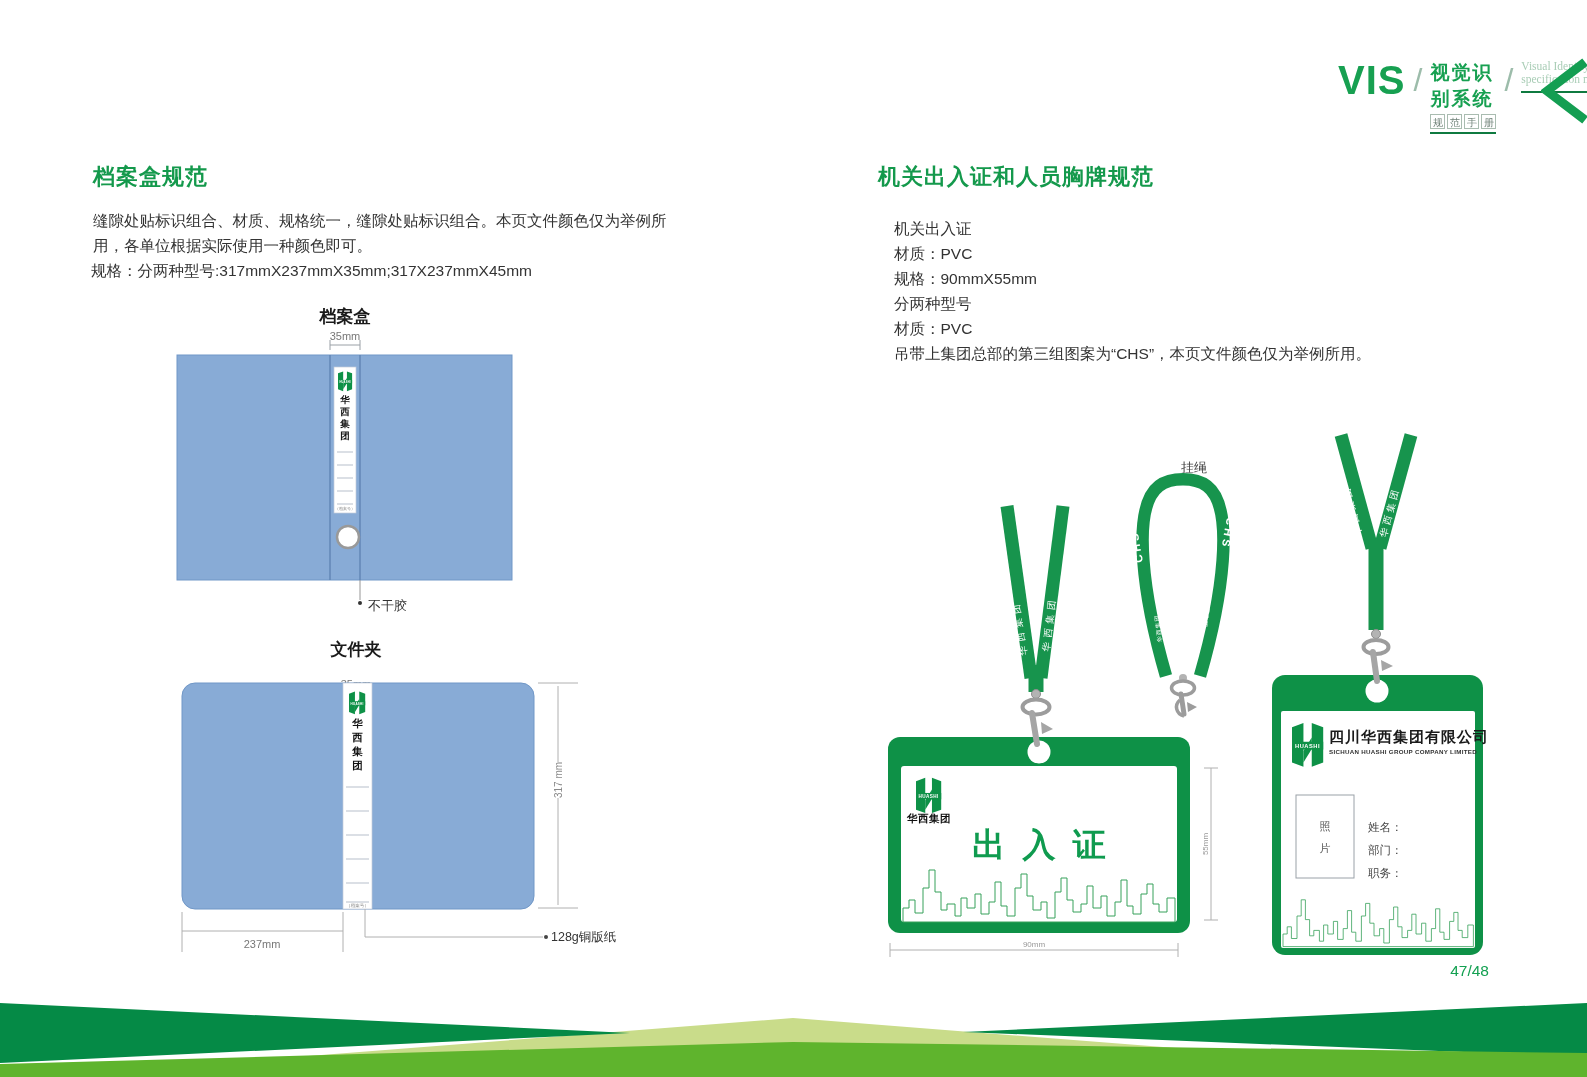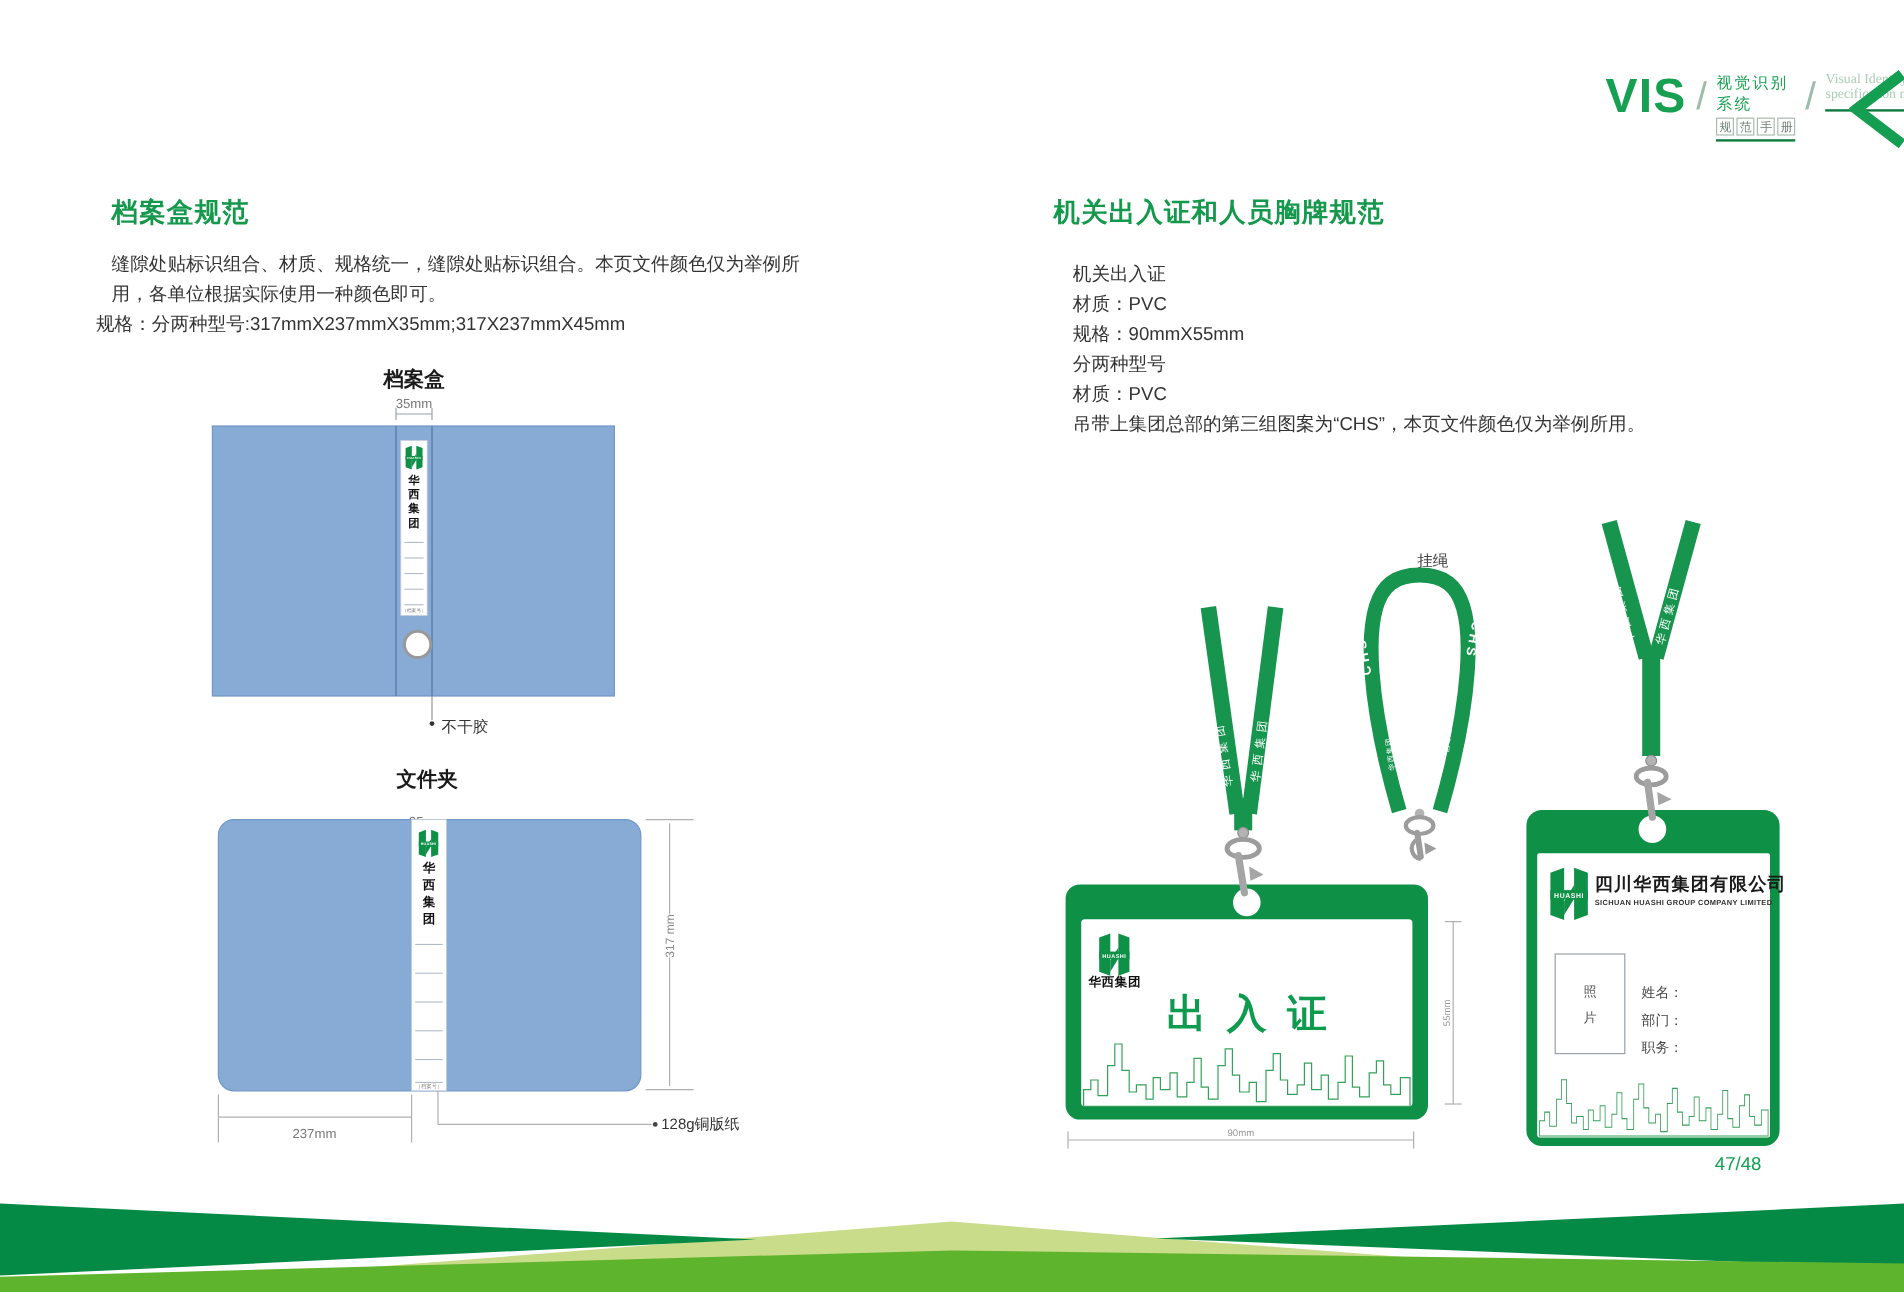--- a/index.html
+++ b/index.html
@@ -6,21 +6,21 @@
   .page{position:relative;width:1587px;height:1077px;background:#fff;overflow:hidden;
         font-family:"Liberation Sans",sans-serif;color:#333;}
   .abs{position:absolute;}
   h2{margin:0;font-size:22px;font-weight:bold;color:#14994c;letter-spacing:1px;}
   .bodytext{font-size:15.5px;line-height:25px;color:#333;}
   
   .vis-header{display:flex;align-items:flex-start;gap:8px;}
   .vis-word{font-size:40px;font-weight:bold;color:#17a051;line-height:40px;letter-spacing:1px;text-align:right;}
   .vis-slash{font-size:32px;color:#9cbcaa;font-weight:300;line-height:40px;}
   .vis-cn{padding-bottom:3px;border-bottom:2px solid #0f7a40;}
-  .vis-cn1{font-size:13px;font-weight:normal;color:#17a051;letter-spacing:2px;}
+  .vis-cn1{font-size:19px;font-weight:bold;color:#17a051;letter-spacing:2px;}
   .vis-cn2{display:flex;gap:2px;margin-top:2px;}
   .vis-cn2 span{display:inline-block;width:15px;height:15px;line-height:15px;text-align:center;
        font-size:10px;color:#6e8177;border:1px solid #a9bcb0;box-sizing:border-box;}
   .vis-en{font-family:"Liberation Serif",serif;font-size:11.5px;line-height:13px;color:#a9cdb6;
        padding-bottom:5px;border-bottom:2px solid #0f7a40;min-width:150px;}
   svg text{font-family:"Liberation Sans",sans-serif;}
 </style>
 </head>
 <body>
 
@@ -56,21 +56,21 @@
       <div>Visual Identity System</div>
       <div>specification manual</div>
     </div>
   </div>
   <svg class="abs" style="left:1541px;top:58px;" width="46" height="66" viewBox="0 0 46 66">
     <polyline points="44,4 6,33 44,62" fill="none" stroke="#149e52" stroke-width="9"></polyline>
   </svg>
 
   <h2 class="abs" style="left:93px;top:162px;text-align:right;">档案盒规范</h2>
   <div class="abs bodytext" style="left:93px;top:208px;width:580px;">缝隙处贴标识组合、材质、规格统一，缝隙处贴标识组合。本页文件颜色仅为举例所用，各单位根据实际使用一种颜色即可。</div>
-  <div class="abs bodytext" style="left:80px;top:258px;width:580px;">规格：分两种型号:317mmX237mmX35mm;317X237mmX45mm</div>
+  <div class="abs bodytext" style="left:91px;top:258px;width:580px;">规格：分两种型号:317mmX237mmX35mm;317X237mmX45mm</div>
 
   <svg class="abs" style="left:140px;top:300px;" width="440" height="330" viewBox="140 300 440 330">
     <text x="345" y="322" font-size="17" font-weight="bold" fill="#1a1a1a" text-anchor="middle">档案盒</text>
     <text x="345" y="340" font-size="11" fill="#777" text-anchor="middle">35mm</text>
     <g stroke="#9aa0a6" stroke-width="1">
       <line x1="330" y1="345" x2="360" y2="345"></line>
       <line x1="330" y1="340" x2="330" y2="350"></line>
       <line x1="360" y1="340" x2="360" y2="350"></line>
     </g>
     <rect x="177" y="355" width="335" height="225" fill="#88abd6" stroke="#7097c7" stroke-width="1"></rect>
@@ -242,21 +242,21 @@
       <text x="1368" y="854" font-size="11.5" fill="#444">部门：</text>
       <text x="1368" y="877" font-size="11.5" fill="#444">职务：</text>
     </g>
 
     <g>
       <line x1="1373" y1="652" x2="1377" y2="681" stroke="#a5a5a5" stroke-width="6" stroke-linecap="round"></line>
       <polygon points="1381,660 1393,666 1382,671" fill="#a5a5a5"></polygon>
     </g>
   </svg>
 
-  <div class="abs" style="left:1429px;top:962px;width:60px;text-align:left;font-size:15.5px;color:#13a051;">47/48</div>
+  <div class="abs" style="left:1429px;top:962px;width:60px;text-align:right;font-size:15.5px;color:#13a051;">47/48</div>
 
   <svg class="abs" style="left:0;top:995px;" width="1587" height="82" viewBox="0 0 1587 82">
     <polygon points="793,23 40,82 1546,82" fill="#c9dc8a"></polygon>
     <polygon points="0,8 630,38 0,68" fill="#058a46"></polygon>
     <polygon points="1587,8 963,37 1587,62" fill="#058a46"></polygon>
     <polygon points="0,69 793,47 1587,58 1587,82 0,82" fill="#5fb42d"></polygon>
   </svg>
 
 </div>
 

